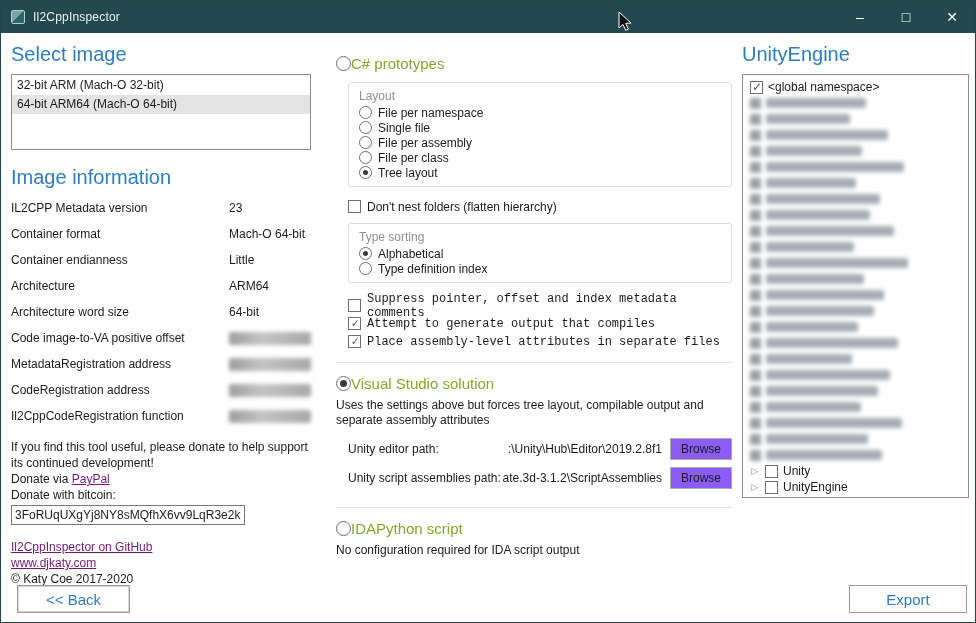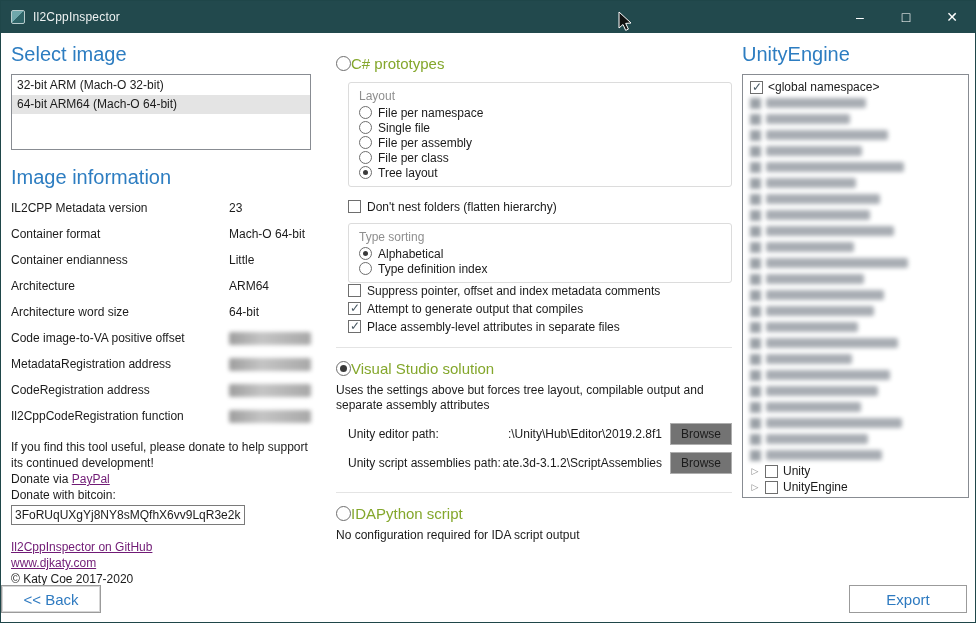--- a/index.html
+++ b/index.html
@@ -50,33 +50,33 @@
   .list-item.on { background:#e4e4e4; }
   .info-grid { margin-top:6px; }
   .info-row { display:flex; align-items:center; height:26px; }
   .info-label { width:218px; flex:none; }
   .donate { margin-top:10px; line-height:16px; }
   .bitcoin-input { width:234px; height:20px; border:1px solid #7a7a7a; padding:0 3px; margin-top:2px;
                    font-family:"Liberation Sans", sans-serif; font-size:12px; color:#1b1b1b; background:#fff; }
   .links { margin-top:14px; line-height:16px; }
   .links a { display:inline-block; }
   .copyright { line-height:16px; }
-  .back { left:0; bottom:9px; width:100px; box-shadow:inset 0 0 0 1px #d6d6d6; }
+  .back { left:16px; bottom:9px; width:113px; box-shadow:inset 0 0 0 1px #d6d6d6; }
 
   
   .col-mid { position:absolute; left:335px; top:42px; width:396px; }
   .col-mid .opt-row { margin-top:12px; }
   .vs-desc, .ida-desc { margin:6px 0 0 0; line-height:15px; }
-  .cstack { margin-top:1px; }
+  .cstack { margin-top:16px;font-family:Liberation Mono, monospace; }
   .cstack .check-row + .check-row { margin-top:5px; }
   .flatten-row { margin-top:13px; }
   .path-row { display:flex; align-items:center; margin:10px 0 0 12px; }
   .path-row + .path-row { margin-top:7px; }
   .path-value { margin-left:auto; margin-right:8px; white-space:nowrap; }
-  .browse-btn { flex:none; width:62px; height:22px; background:#737373; border:1px solid #aeaeae;
+  .browse-btn { flex:none; width:62px; height:22px; background:#8b5cf6; border:1px solid #aeaeae;
                 font-family:"Liberation Sans", sans-serif; font-size:12px; color:#1b1b1b; }
 
   
   .col-right { position:absolute; left:741px; top:42px; width:227px; }
   .ns-panel { margin-top:8px; height:424px; border:1px solid #888c92; background:#fff;
               padding:4px 4px; overflow:hidden; }
   .ns-row { display:flex; align-items:center; gap:5px; height:16px; padding-left:3px; }
   .expander { width:10px; flex:none; color:#8a8a8a; font-size:9px; text-align:center; }
   .ns-spacer { width:10px; flex:none; }
   .ns-blur { filter:blur(2px); }

